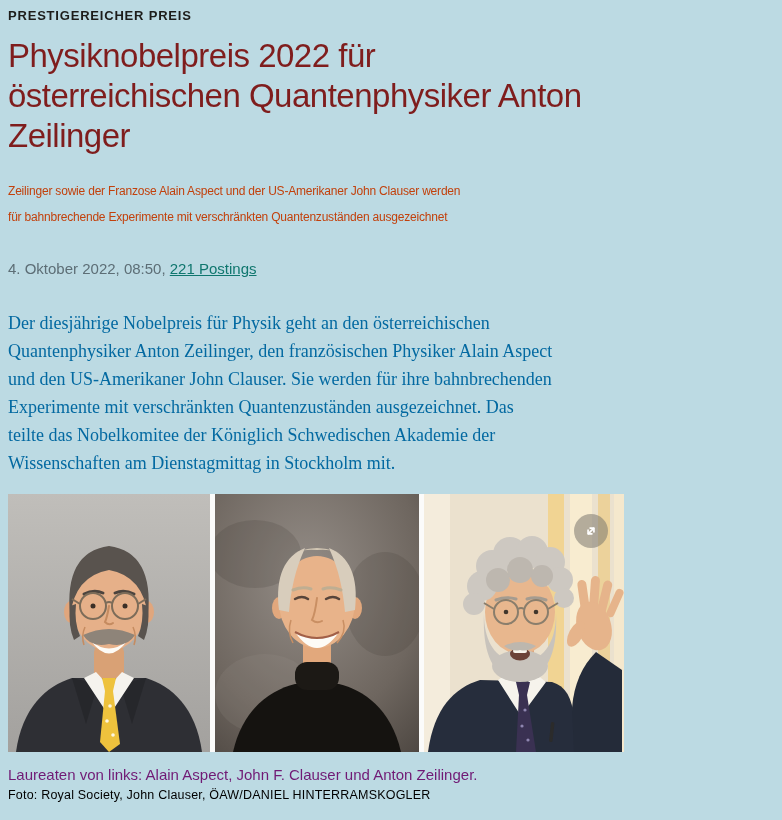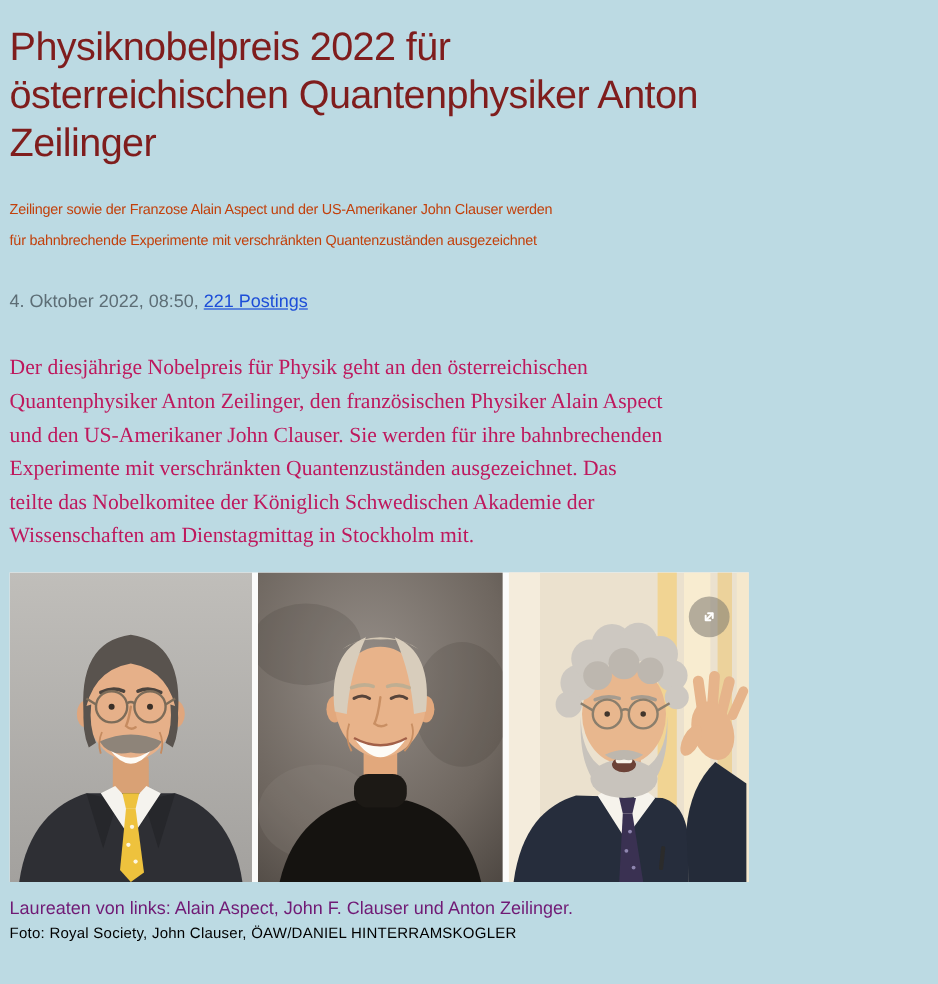--- a/index.html
+++ b/index.html
@@ -17,43 +17,44 @@
     margin:13px 0 0 0;max-width:772px;
     font-size:33px;line-height:40px;font-weight:400;letter-spacing:-.5px;
     color:#7f1d1d;white-space:pre-line;
   }
   .lead{
     margin:22px 0 0 0;max-width:774px;
     font-size:12px;line-height:26px;letter-spacing:-.2px;
     color:#c2410c;white-space:pre-line;
   }
   .dateline{margin-top:30px;font-size:15px;color:#5d6e76;}
-  .dateline a{color:#1d4ed8;text-decoration:underline;cursor:pointer;}
+  .dateline a{color:#0f766e;text-decoration:underline;cursor:pointer;}
   .body-text{
     margin:32px 0 0 0;max-width:632px;
     font-family:"Liberation Serif", serif;
-    font-size:18px;line-height:28px;color:#be185d;white-space:pre-line;
+    font-size:18px;line-height:28px;color:#0369a1;white-space:pre-line;
   }
   .figure{position:relative;margin:17px 0 0 0;width:616px;}
   .panels{display:flex;gap:5px;background:#fbfbfa;}
   .panels svg{display:block;}
   .expand-btn{
     position:absolute;top:20px;right:16px;width:34px;height:34px;
     border:none;border-radius:50%;background:rgba(124,120,112,.55);
     display:flex;align-items:center;justify-content:center;
     cursor:pointer;padding:0;
   }
   .caption{margin-top:14px;font-size:15px;color:#701a75;}
   .credit{margin-top:5px;font-size:12.5px;color:#000000;letter-spacing:.2px;}
 </style>
 </head>
 <body>
 
 <div class="article">
 
+  <div class="kicker">PRESTIGEREICHER PREIS</div>
 
   <h1 class="headline">Physiknobelpreis 2022 für
 österreichischen Quantenphysiker Anton
 Zeilinger</h1>
 
   <p class="lead">Zeilinger sowie der Franzose Alain Aspect und der US-Amerikaner John Clauser werden
 für bahnbrechende Experimente mit verschränkten Quantenzuständen ausgezeichnet</p>
 
   <div class="dateline"><span>4. Oktober 2022, 08:50, </span><a>221 Postings</a></div>
 

